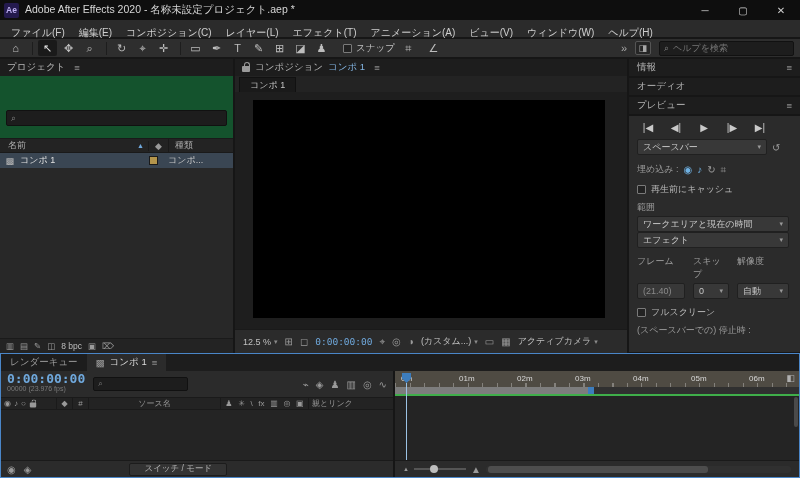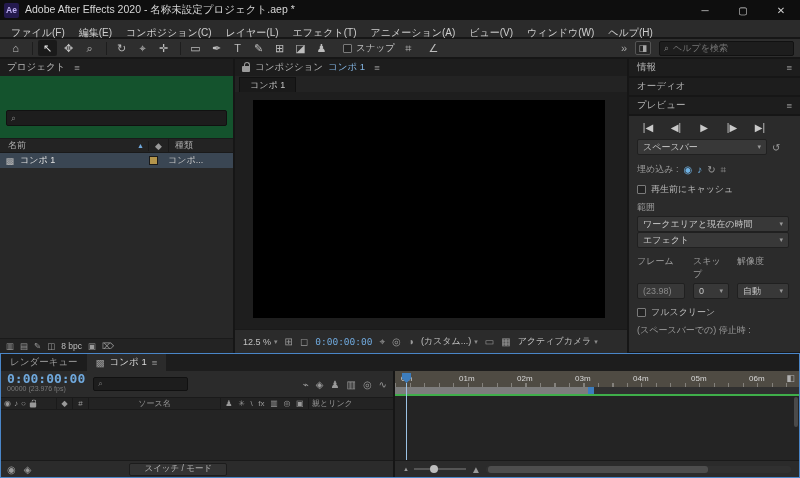--- a/index.html
+++ b/index.html
@@ -386,21 +386,21 @@
       <span class="caret">▾</span>
     </div>
 
     <div class="triple">
       <span class="lbl c1" style="margin:0;">フレーム</span>
       <span class="lbl c2" style="margin:0;">スキップ</span>
       <span class="lbl c3" style="margin:0;">解像度</span>
     </div>
     <div class="triple" style="margin-top:2px;">
       <div class="dd c1">
-        <span class="dim">(23.98)</span>
+        <span class="dim">(21.40)</span>
       </div>
       <div class="dd c2">
         <span>0</span>
         <span class="caret">▾</span>
       </div>
       <div class="dd c3">
         <span>自動</span>
         <span class="caret">▾</span>
       </div>
     </div>

